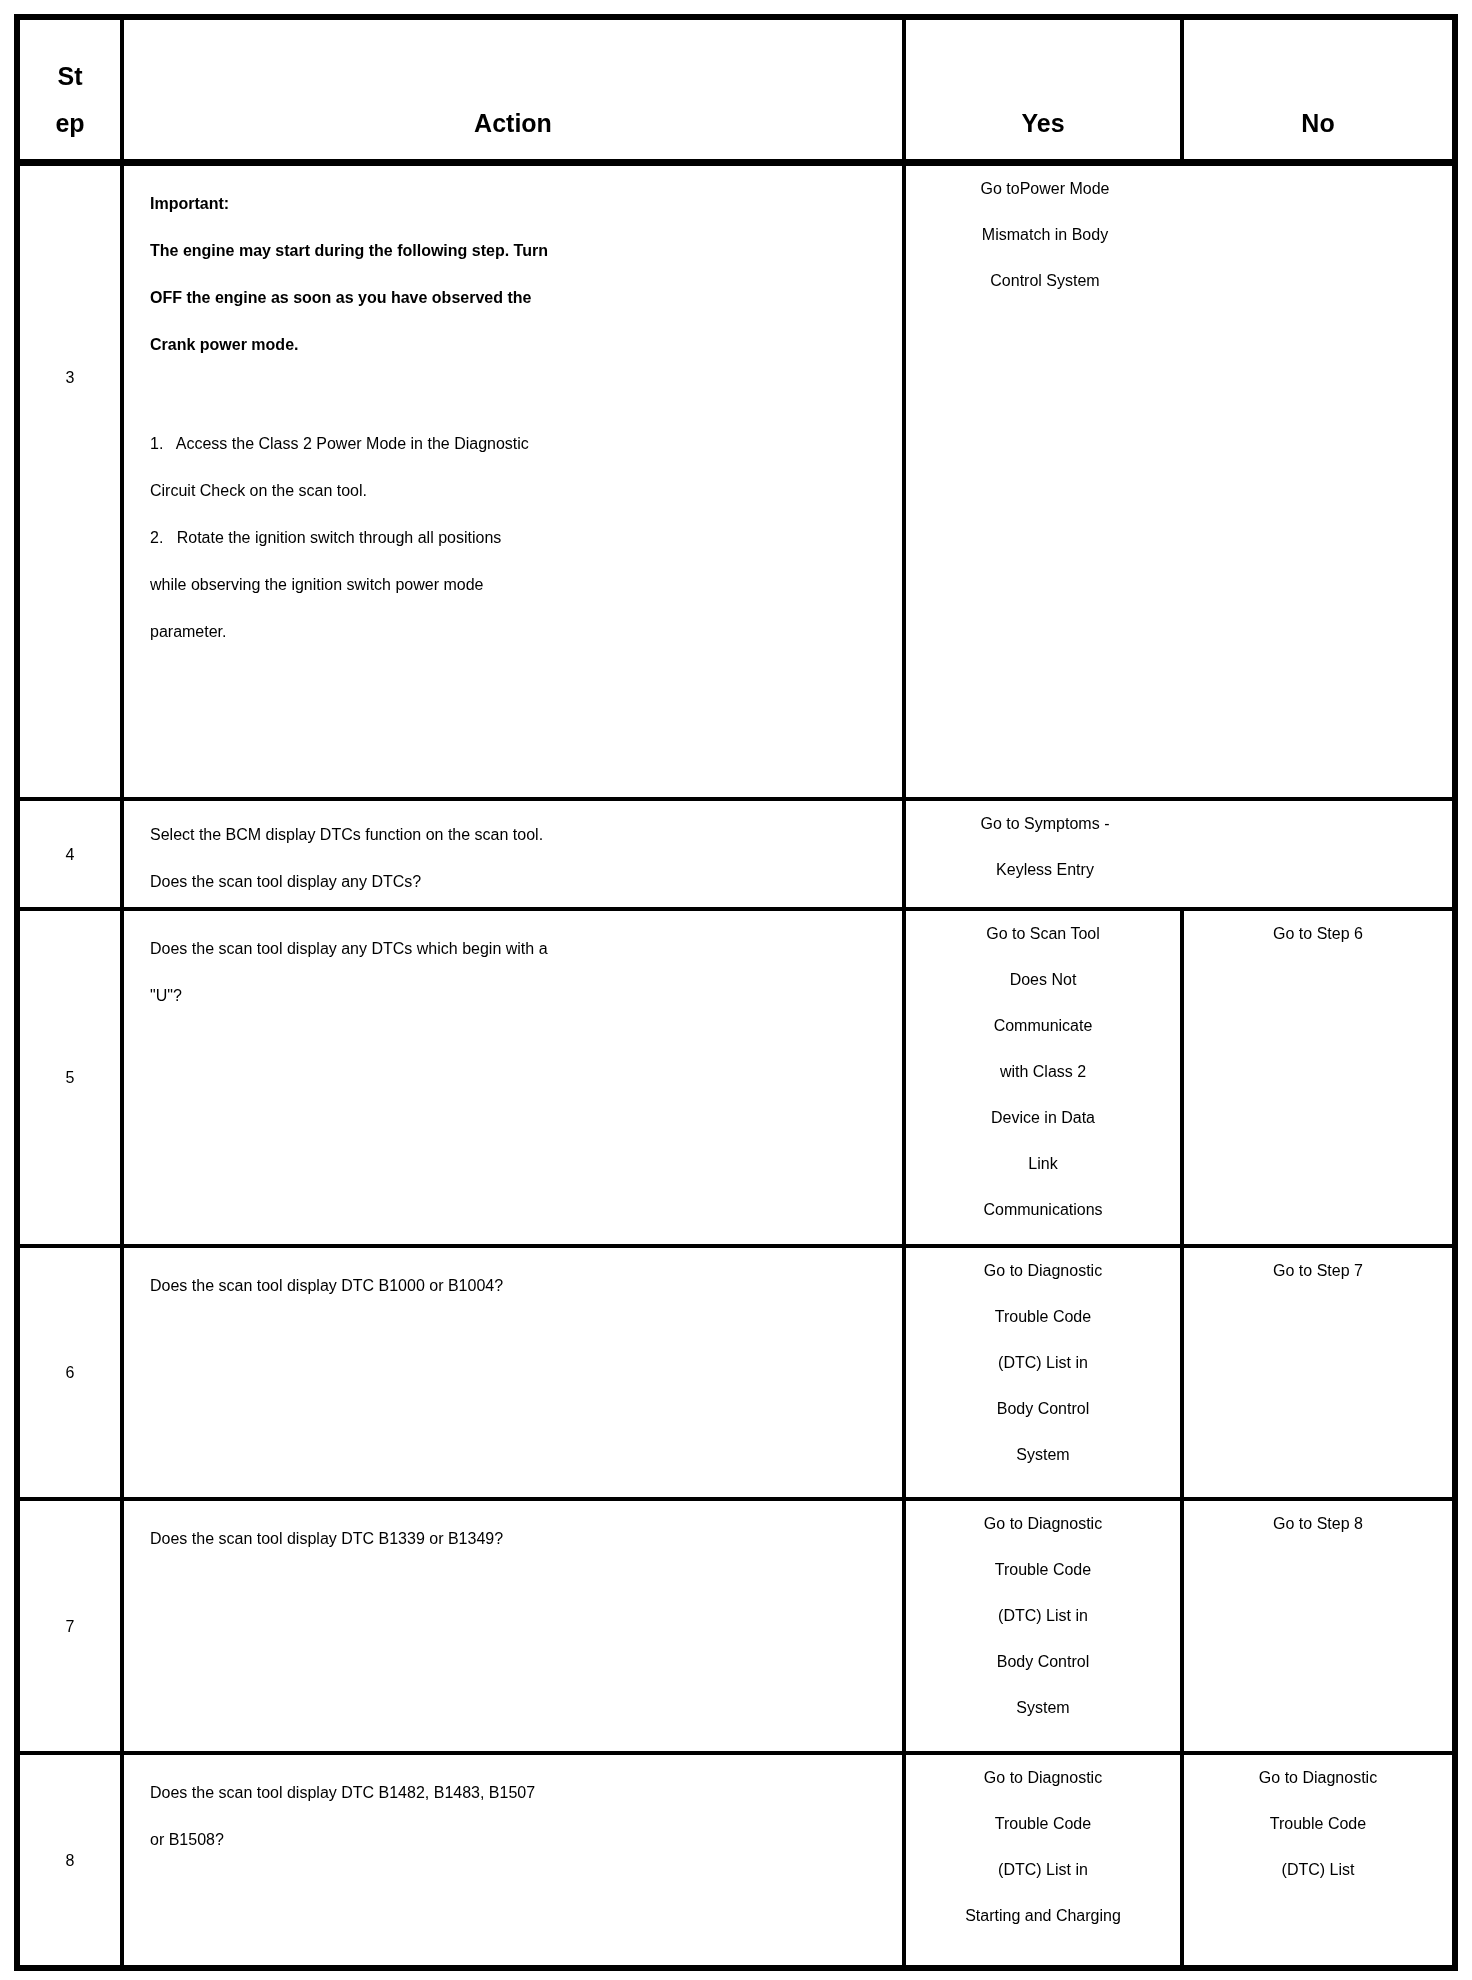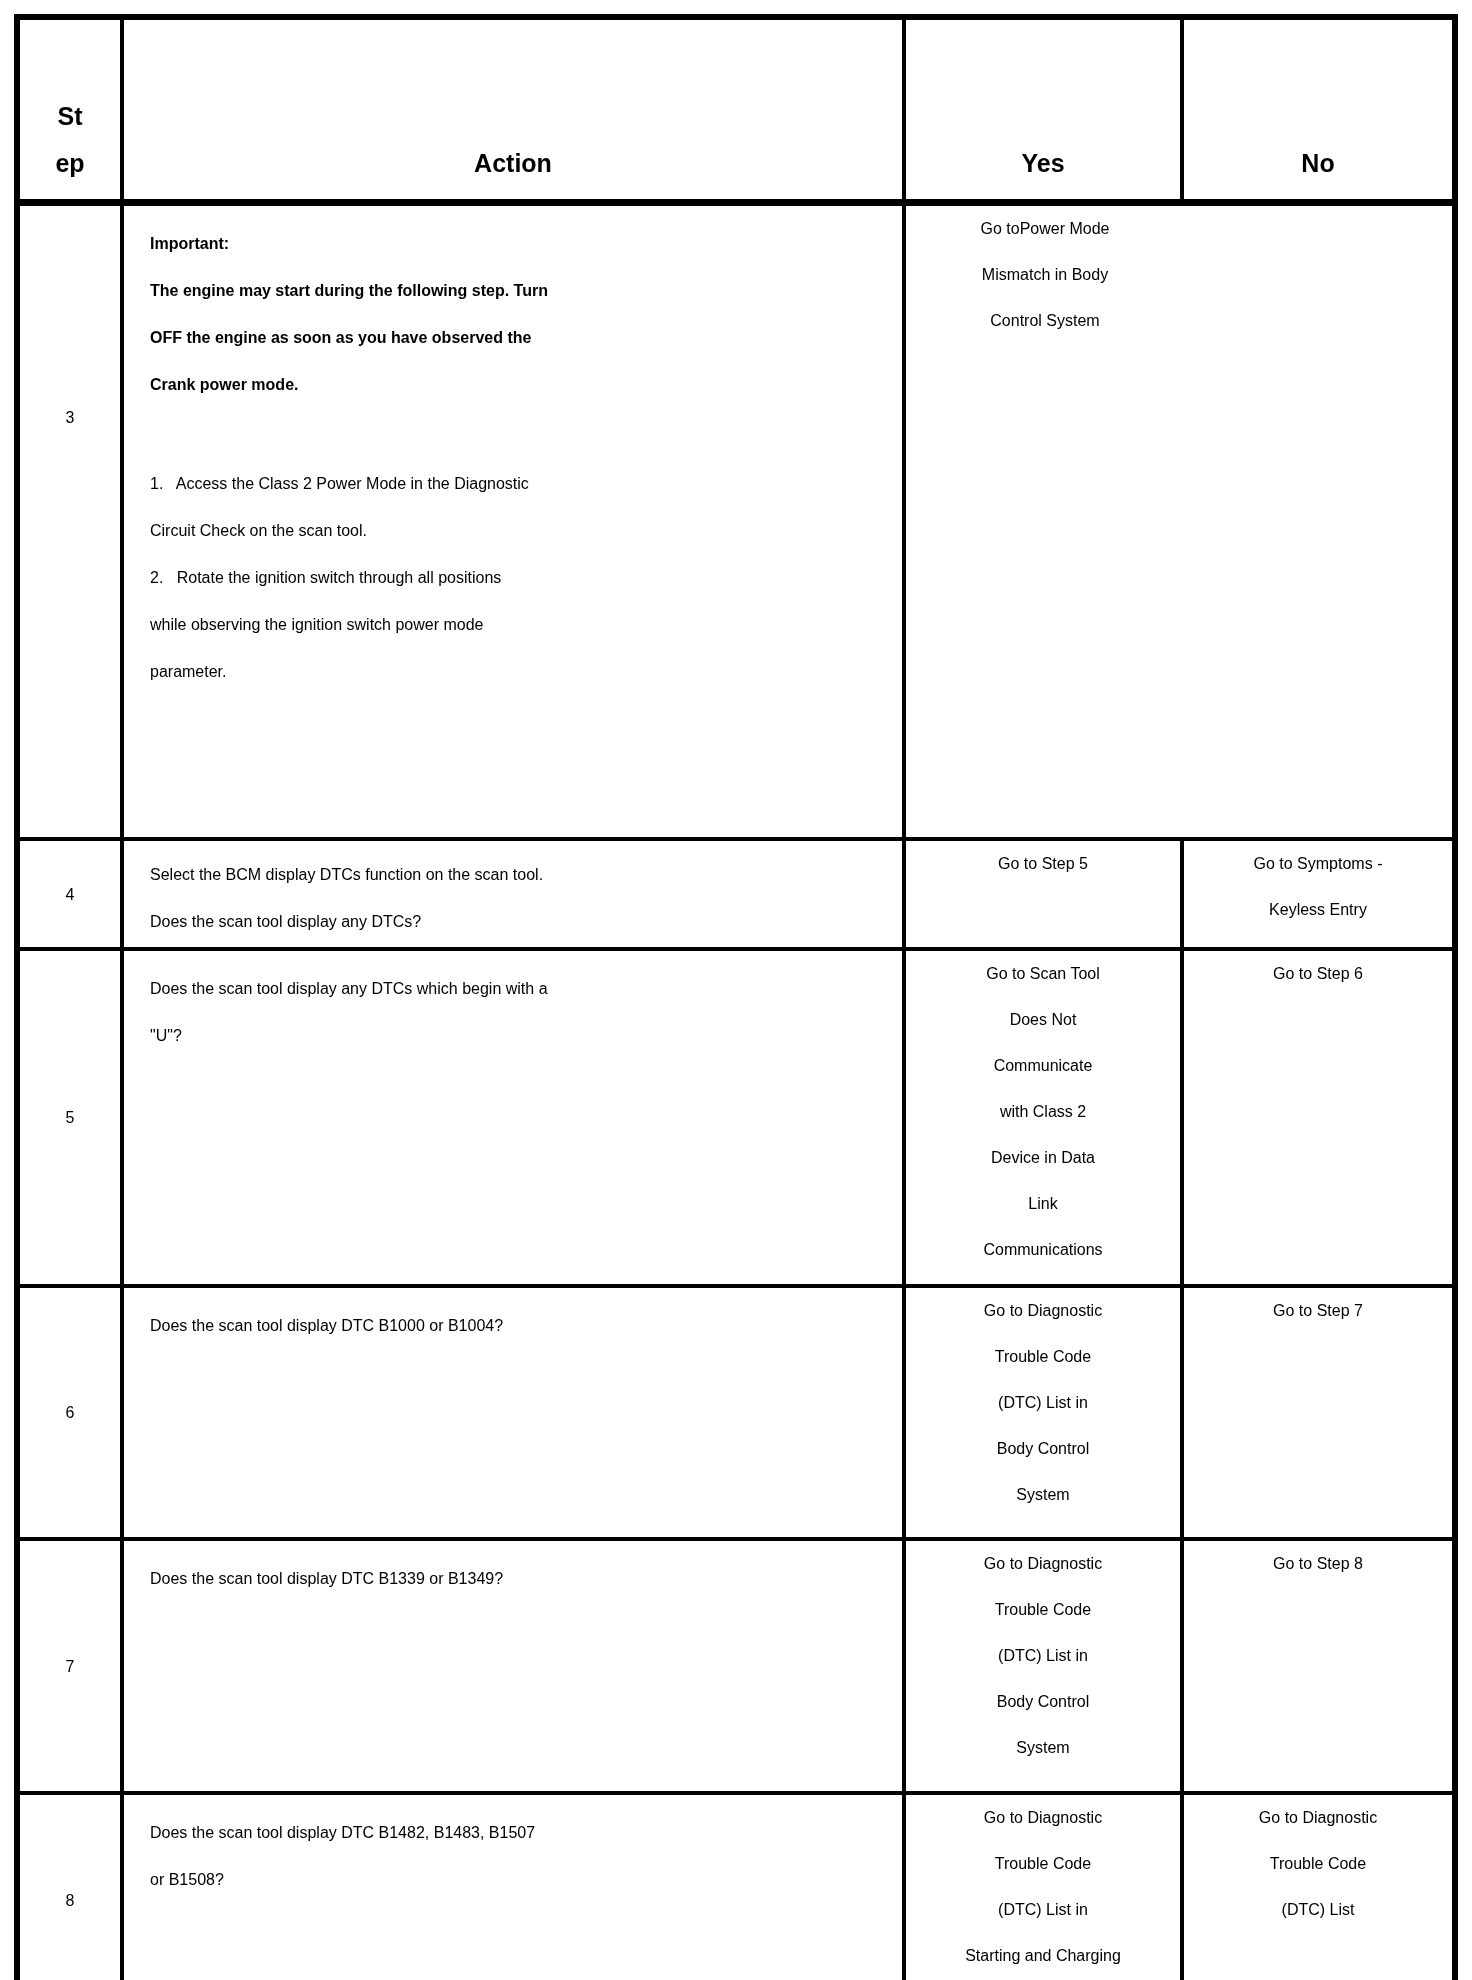--- a/index.html
+++ b/index.html
@@ -22,21 +22,21 @@
     border: 6px solid #000;
     box-sizing: border-box;
     background: #fff;
   }
   .row {
     display: grid;
     grid-template-columns: 104px 782px 278px 1fr;
     border-bottom: 4px solid #000;
     box-sizing: border-box;
   }
-  .row.header-row { border-bottom: 7px solid #000; height: 186px; }
+  .row.header-row { border-bottom: 7px solid #000; height: 146px; }
   .row:last-child { border-bottom: none; }
   .h-r3 { height: 635px; }
   .h-r4 { height: 110px; }
   .h-r5 { height: 337px; }
   .h-r6 { height: 253px; }
   .h-r7 { height: 254px; }
   .h-r8 { height: 210px; }
   .cell {
     border-right: 4px solid #000;
     box-sizing: border-box;
@@ -139,23 +139,20 @@
 
   <div class="row h-r4">
     <div class="cell step-cell">
       <div class="txt">4</div>
     </div>
     <div class="cell action-cell tight">
       <div class="txt question">Select the BCM display DTCs function on the scan tool.
 Does the scan tool display any DTCs?</div>
     </div>
     <div class="cell result-cell">
-      <div class="txt">Go to Step 5</div>
-    </div>
-    <div class="cell result-cell">
       <div class="txt">Go to Symptoms -
 Keyless Entry</div>
     </div>
   </div>
 
   <div class="row h-r5">
     <div class="cell step-cell">
       <div class="txt">5</div>
     </div>
     <div class="cell action-cell">

